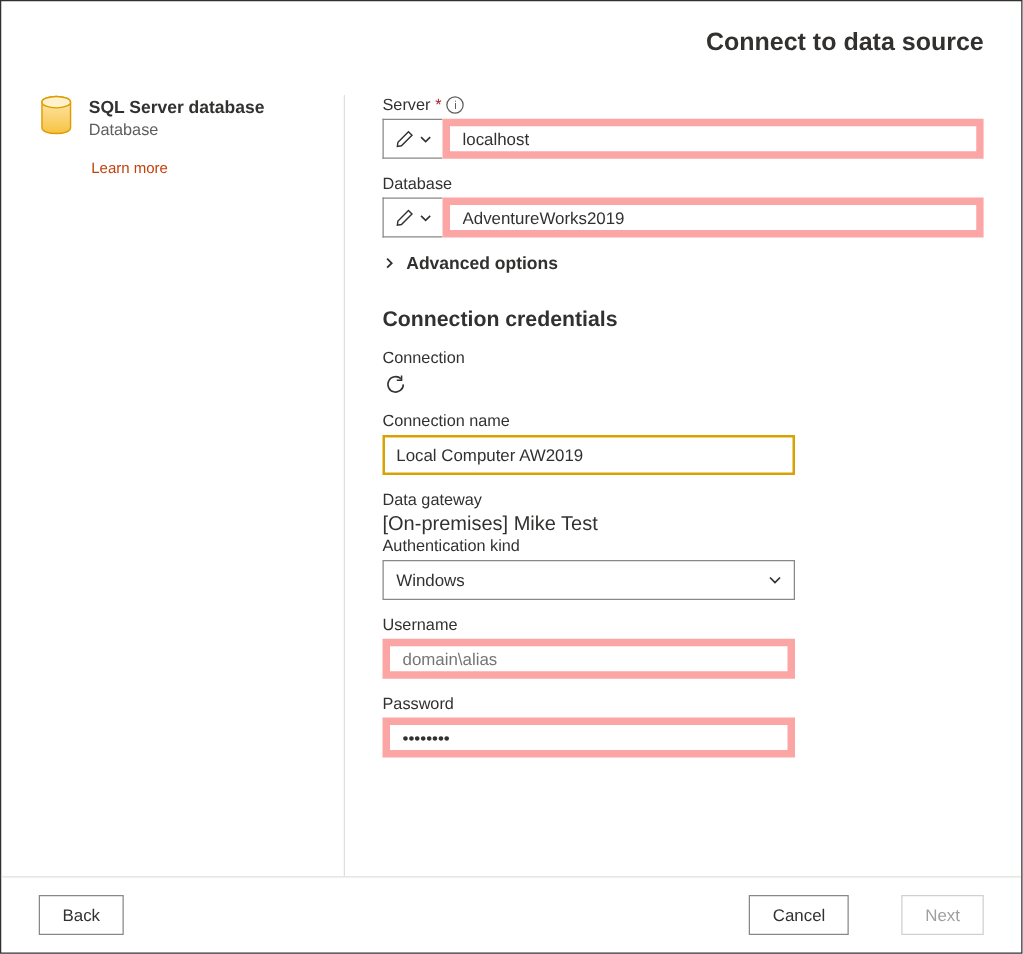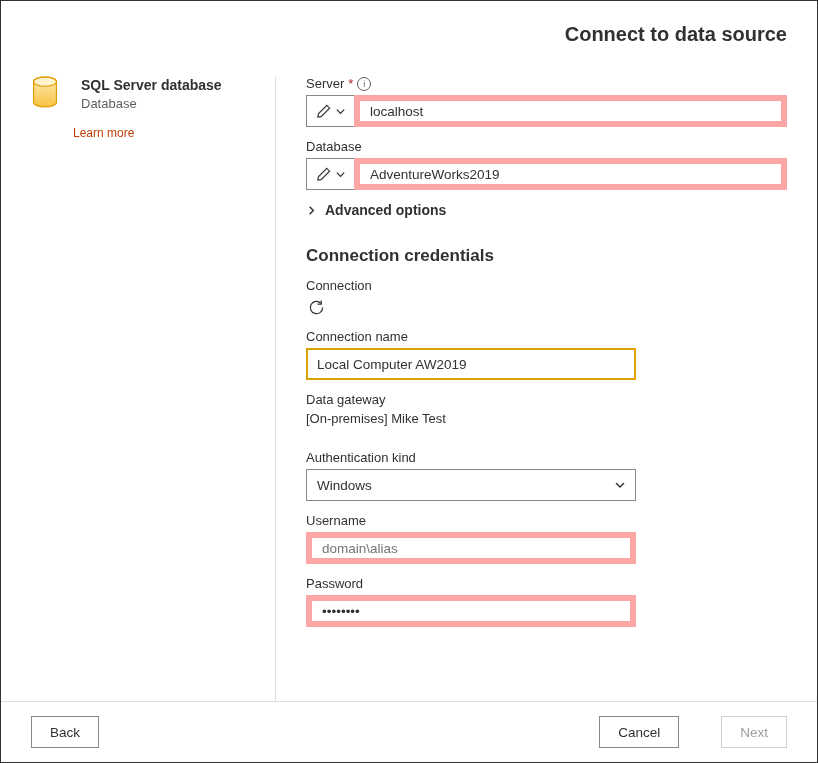--- a/index.html
+++ b/index.html
@@ -25,21 +25,21 @@
     display: flex;
     flex: 1;
     padding: 20px 30px 0 30px;
     overflow: hidden;
   }
   .leftcol {
     width: 245px;
     padding-right: 20px;
     border-right: 1px solid #e1dfdd;
   }
-  .ds-block { display:flex; gap:20px; }
+  .ds-block { display:flex; gap:10px; }
   .ds-icon { width:30px; flex-shrink:0; }
   .ds-title { font-size:14px; font-weight:600; line-height:1.3; }
   .ds-sub { font-size:13px; color:#605e5c; margin-top:2px; }
   .learn-link { display:block; font-size:12px; color:#c2410c; margin-top:14px; margin-left:42px; cursor:pointer; }
 
   .rightcol {
     flex:1;
     padding-left: 30px;
     overflow-y:auto;
   }
@@ -91,21 +91,21 @@
   }
   .refresh-btn { width:20px; height:20px; cursor:pointer; display:flex; align-items:center; justify-content:center; }
 
   .highlight-input {
     width:330px; height:32px; border:2px solid #d8a300;
     padding:0 9px; font-size:13.5px; font-family:inherit;
     outline:none; background:#fff; color:#323130;
   }
 
   .ro-label { font-size:13px; margin-bottom:4px; margin-top:6px; }
-  .ro-value { font-size:13px; color:#323130; margin-bottom:24px; }
+  .ro-value { font-size:16px; color:#323130; margin-bottom:0; }
 
   .adv-toggle { display:flex; align-items:center; gap:8px; font-size:14px; font-weight:600; margin-top:10px; cursor:pointer; }
   .adv-toggle svg { width:11px; height:11px; }
 
   .placeholder-text { color:#a19f9d; }
 
   .footer {
     display:flex;
     align-items:center;
     padding:14px 30px;

